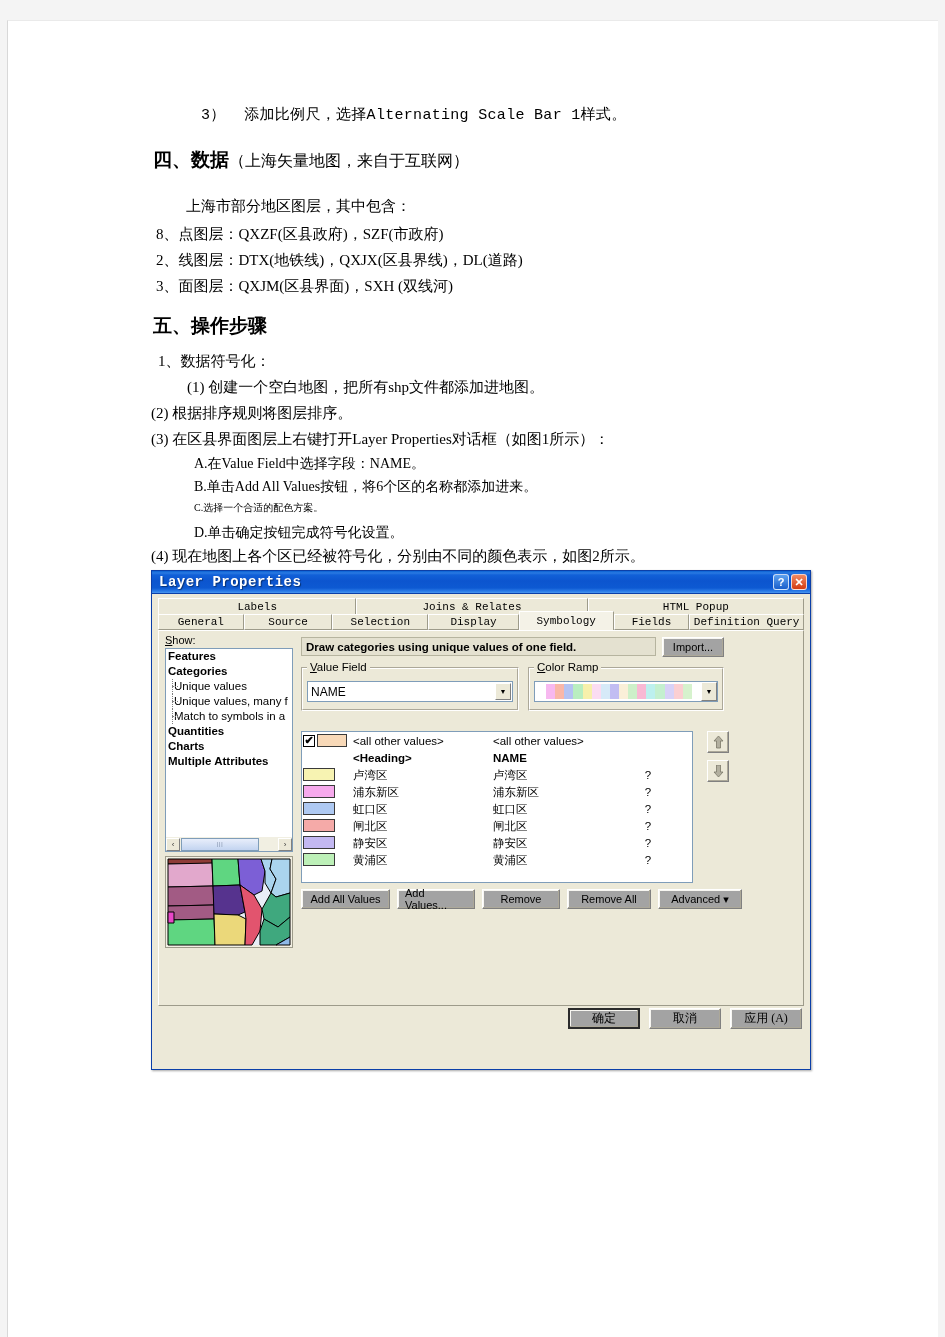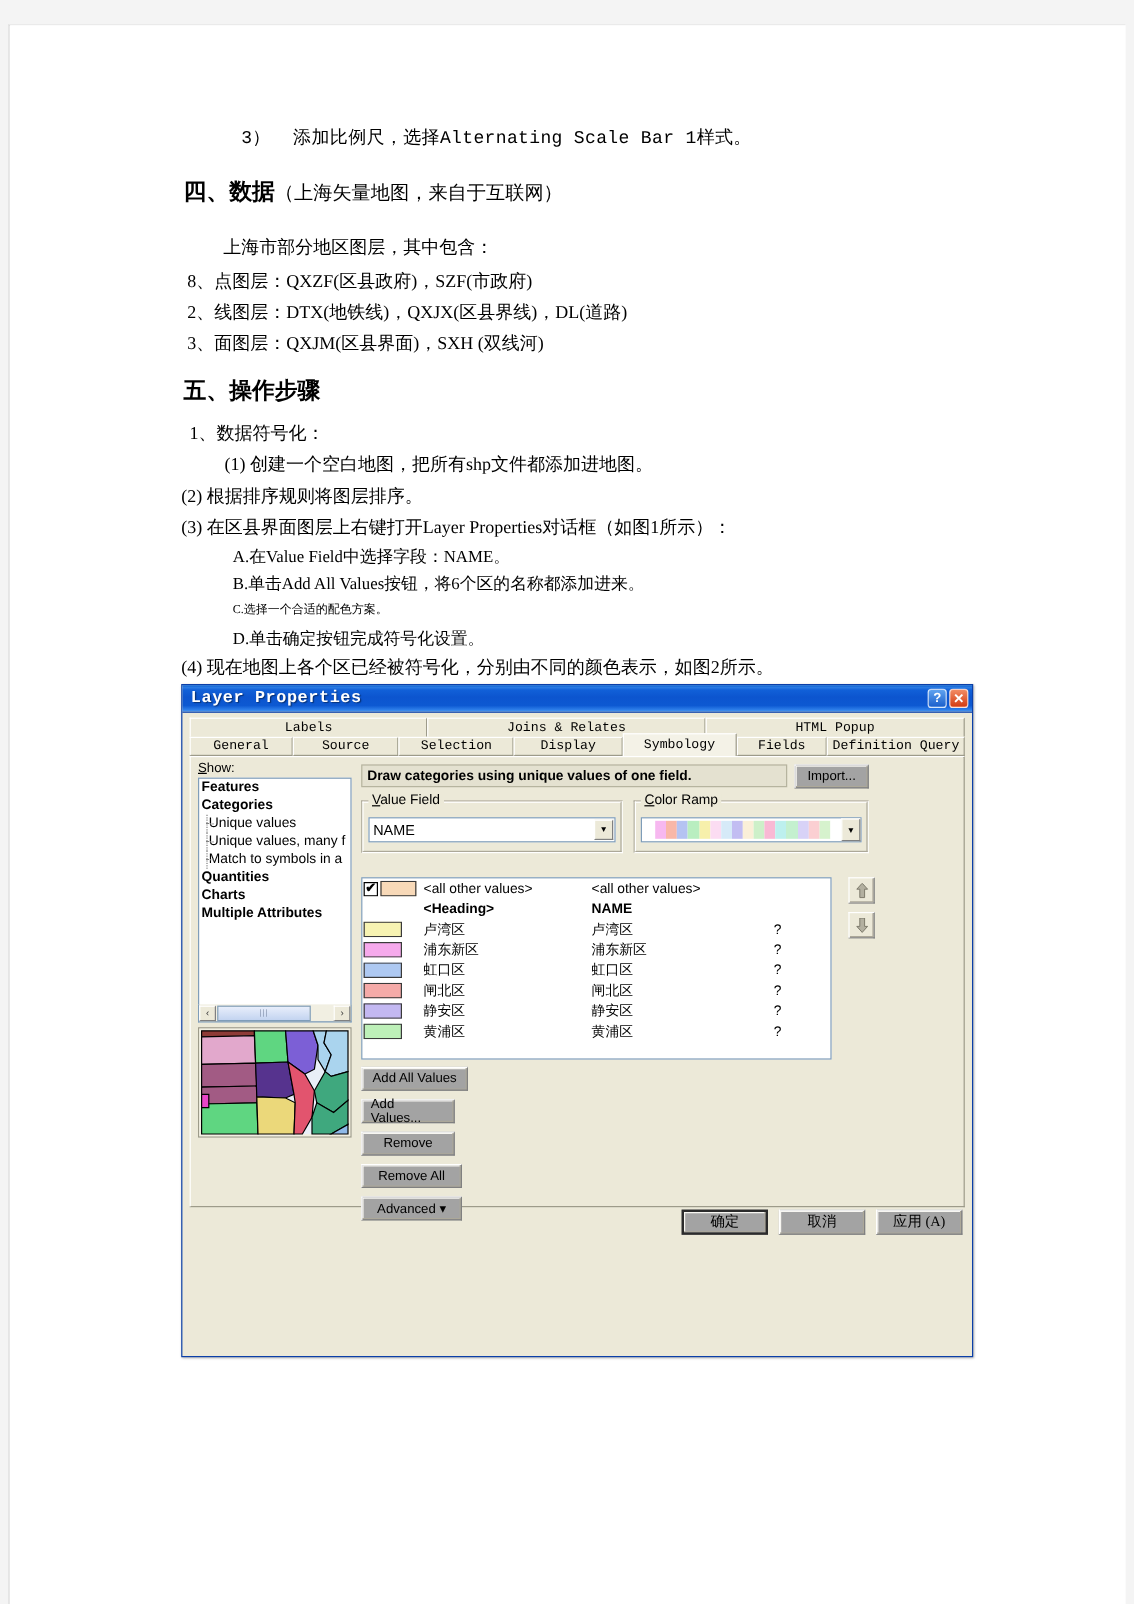--- a/index.html
+++ b/index.html
@@ -39,21 +39,21 @@
   .t-sa     { position:absolute; left:186px; top:434px; font-size:14px; }
   .t-sb     { position:absolute; left:186px; top:457px; font-size:14px; }
   .t-sc     { position:absolute; left:186px; top:480px; font-size:10px; }
   .t-sd     { position:absolute; left:186px; top:503px; font-size:14px; }
   .t-s5     { position:absolute; left:143px; top:526px; font-size:15px; }
   .caption  { position:absolute; left:0px;   top:1013px; width:931px; text-align:center; font-size:15px; }
 
   
   #dialog {
     position:absolute; left:143px; top:549px;
-    width:660px; height:561px;
+    width:660px; height:500px;
     background:#ece9d8;
     border:1px solid #0b3fa8;
     box-shadow:1px 1px 2px rgba(0,0,0,.35);
   }
   .titlebar {
     height:23px;
     background:linear-gradient(to bottom,#0a62d4 0%,#2a7ae2 9%,#1160d8 18%,#0c55cf 45%,#0d59d2 77%,#2b7ce8 92%,#4a97ef 100%);
     display:flex; align-items:center;
     padding:0 3px 0 7px;
     border-bottom:1px solid #0b3fa8;
@@ -236,21 +236,21 @@
 
   .arrowbtns { position:absolute; left:548px; top:100px; }
   .arrowbtn {
     width:22px; height:22px; margin-bottom:7px;
     background:#ece9d8;
     border:1px solid; border-color:#fff #808080 #808080 #fff;
     box-shadow:inset -1px -1px 0 #aca899;
     display:flex; align-items:center; justify-content:center;
   }
 
-  .actionrow { position:absolute; left:142px; top:258px; display:flex; gap:7px;flex-direction:column; }
+  .actionrow { position:absolute; left:142px; top:258px; display:flex; gap:7px; }
   .actionrow .btn { height:20px; padding:0 7px; }
 
   .dlgbtns { position:absolute; right:8px; bottom:6px; display:flex; gap:9px; }
   .dlgbtns .btn { width:72px; height:21px; font-size:12px; font-family:"Liberation Serif", serif; }
 </style>
 </head>
 <body>
 
 <div id="page">
 

